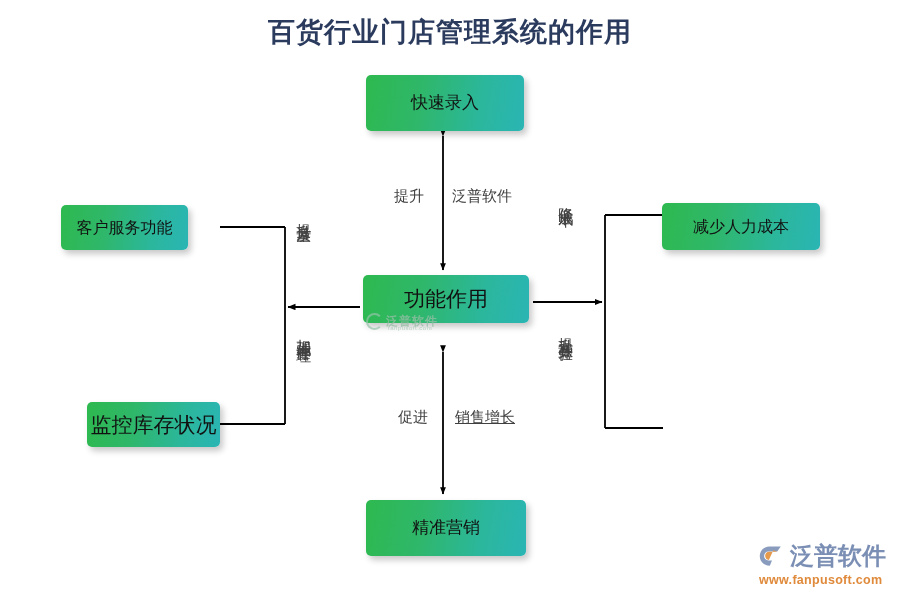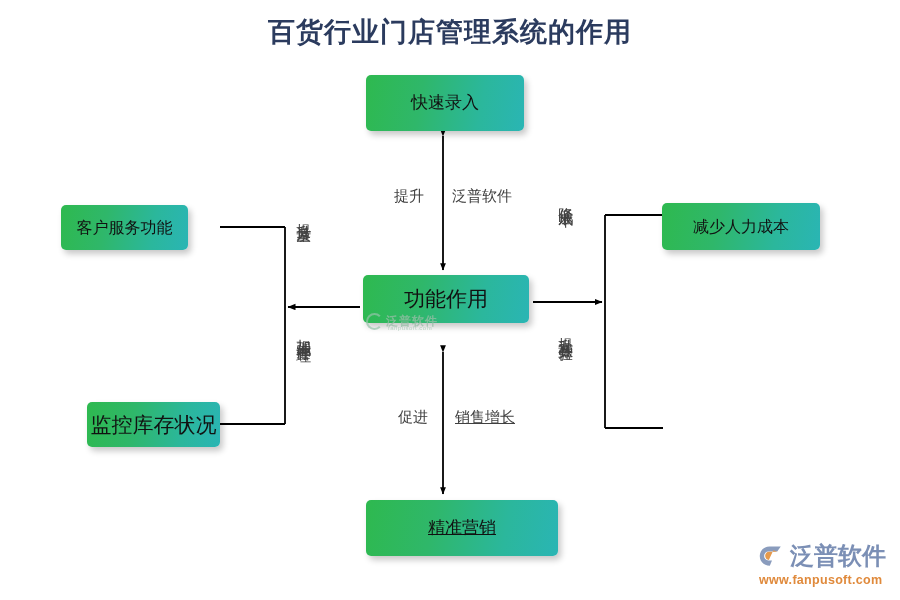--- a/index.html
+++ b/index.html
@@ -41,21 +41,21 @@
     border-radius: 5px;
     text-align: center;
     font-weight: 500;
   }
   .node-label {
     display: block;
     line-height: 1.1;
   }
   .node-top        { left: 366px; top: 75px;  width: 158px; height: 56px; font-size: 17px; }
   .node-center     { left: 363px; top: 275px; width: 166px; height: 48px; font-size: 21px; }
-  .node-bottom     { left: 366px; top: 500px; width: 192px; height: 56px; font-size: 17px; text-decoration: underline; }
+  .node-bottom     { left: 366px; top: 500px; width: 160px; height: 56px; font-size: 17px; }
   .node-left-top   { left: 61px;  top: 205px; width: 127px; height: 45px; font-size: 16px; }
   .node-left-bot   { left: 61px;  top: 402px; width: 133px; height: 45px; font-size: 21px; margin-left: 26px; }
   .node-right-top  { left: 662px; top: 203px; width: 158px; height: 47px; font-size: 16px; }
   .node-right-bot  { left: 662px; top: 403px; width: 158px; height: 47px; font-size: 16px; }
 
   .edge-label {
     position: absolute;
     color: #404040;
     font-size: 15px;
     white-space: nowrap;

